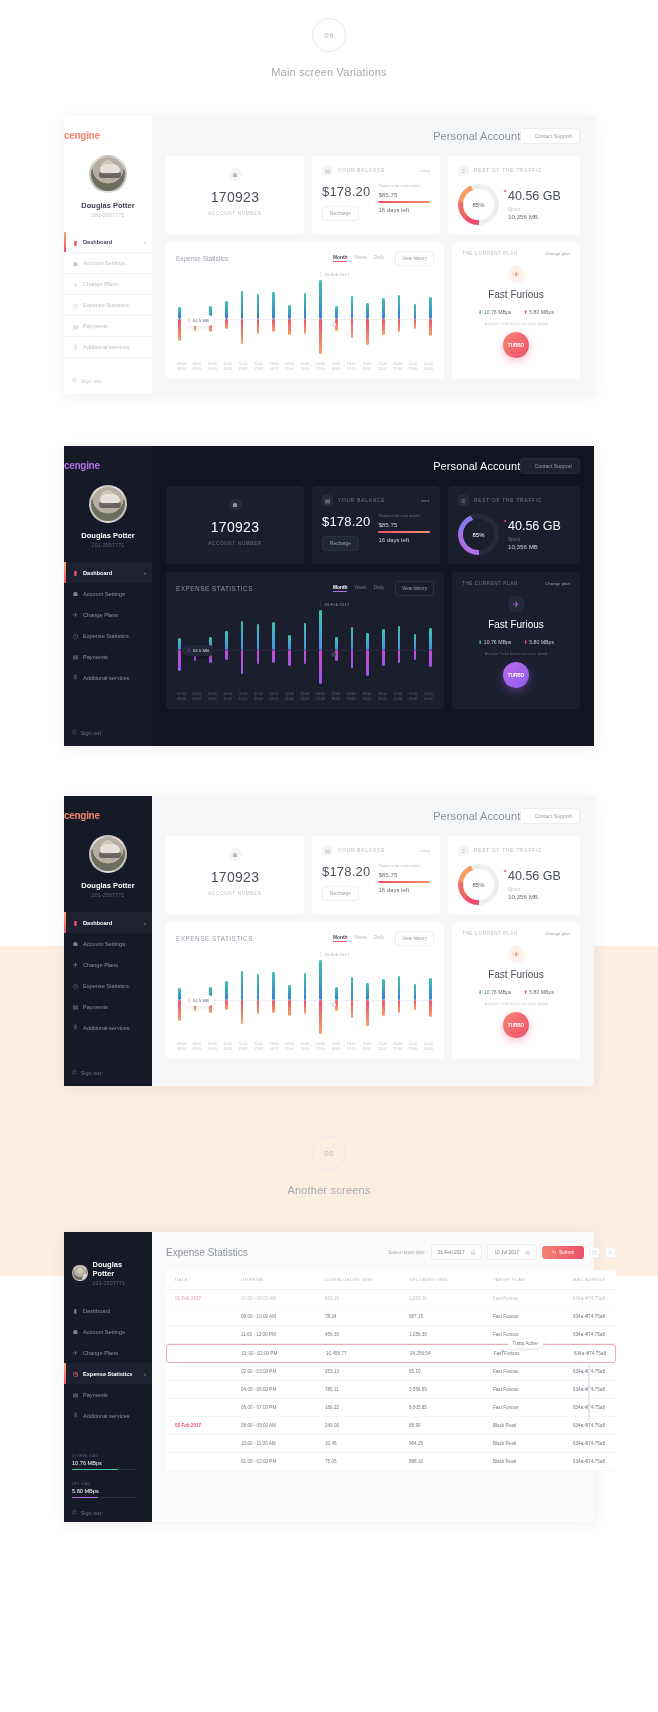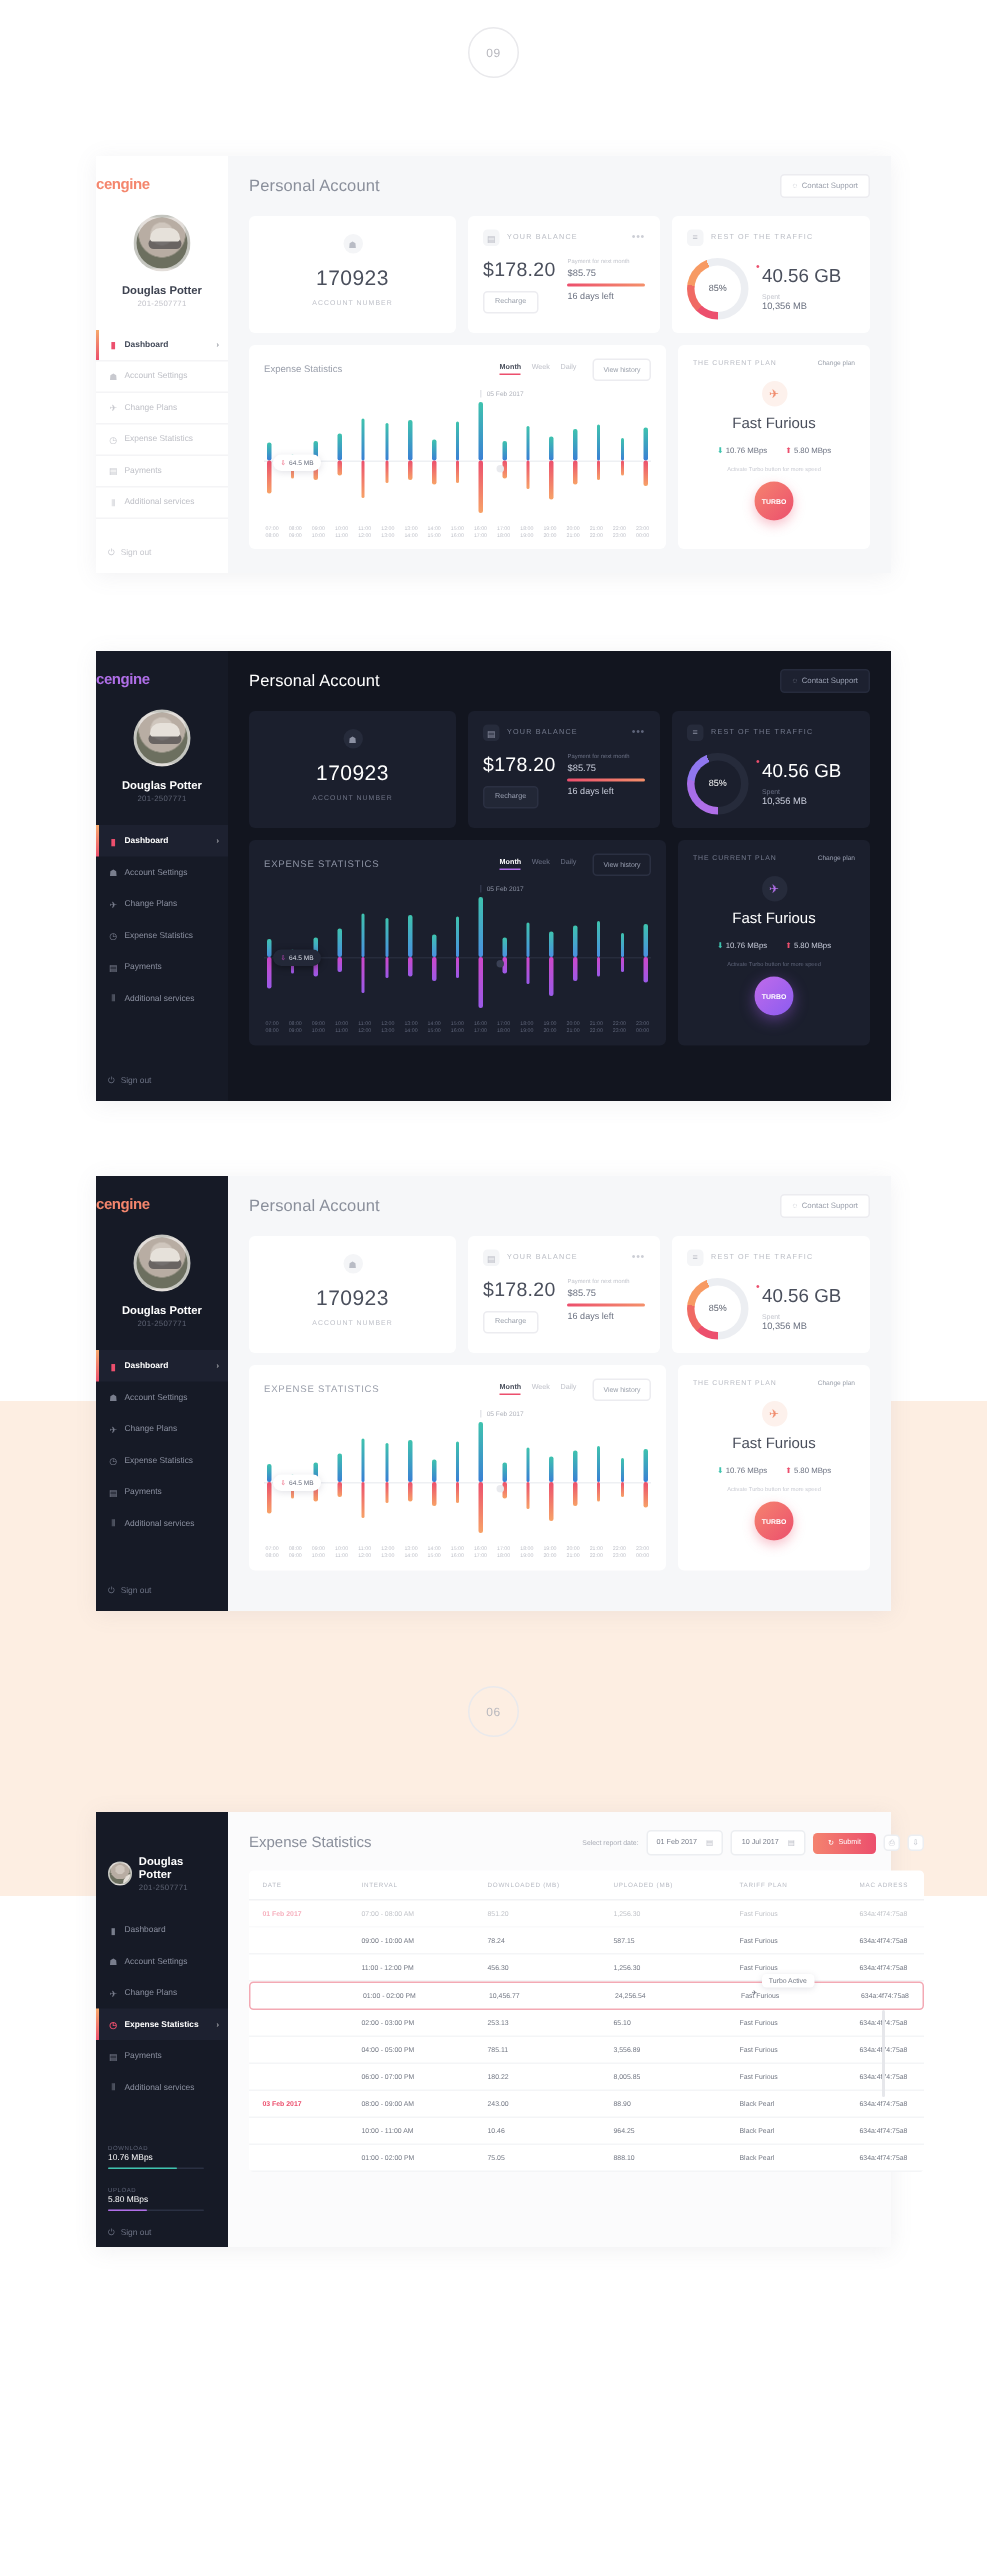--- a/index.html
+++ b/index.html
@@ -58,21 +58,21 @@
     background: linear-gradient(#f6a96b,#ec4f6d);
   }
   .mi .ico { width: 7px; height: 7px; flex: 0 0 7px; opacity: .85; display:flex;align-items:center;justify-content:center; font-size:6px; }
   .mi.active .ico { color: #ec4f6d; opacity: 1; }
   .mi .chev { margin-left: auto; font-size: 5px; opacity: .6; }
   .signout { position: absolute; bottom: 10px; left: 8px; display:flex; align-items:center; gap:4px; font-size: 5.6px; }
   .signout.light { color: #c6c7cd; } .signout.dark { color: #6d7385; }
 
   
   .main { flex: 1; padding: 12px 14px 16px; }
-  .topbar { display: flex; align-items: center; justify-content: space-between; margin-bottom: 12px; }
+  .topbar { display: flex; align-items: center; justify-content: flex-end; margin-bottom: 12px; }
   .ptitle { font-size: 11px; letter-spacing: .1px; }
   .ptitle.l { color: #8a8f9b; } .ptitle.d { color: #ffffff; }
   .support { display:flex; align-items:center; gap:3px; font-size: 5.2px; padding: 4px 7px; border-radius: 3px; }
   .support.l { background:#fff; color:#9a9fab; border:1px solid #ececf0; }
   .support.d { background:#1d2130; color:#9aa0b2; border:1px solid #262b3c; }
 
   .row-cards { display: flex; gap: 8px; }
   .card { border-radius: 4px; padding: 9px 10px; }
   .card.l { background:#fff; }
   .card.d { background:#1b1f2d; }
@@ -226,20 +226,21 @@
   .sm-bar { height:1.6px; border-radius:2px; margin-top:3px; background:#2a3042; position:relative; }
   .sm-bar i { position:absolute; left:0; top:0; bottom:0; border-radius:2px; display:block; }
 </style>
 </head>
 <body>
 
 <div class="page">
 
   <div class="section-head">
     <div class="sec-circle">09</div>
+    <div class="sec-title">Main screen Variations</div>
   </div>
 
   <div style="padding:28px 0 0;">
     <div class="board light">
 
       <div class="side light" style="min-height:278px;">
         <div class="logo l">cengine</div>
         <div class="avatar-wrap">
           <div class="avatar"></div>
         </div>
@@ -914,20 +915,21 @@
             <div class="turbonote l">Activate Turbo button for more speed</div>
             <div class="turbo l">TURBO</div>
           </div>
         </div>
       </div>
     </div>
   </div>
 
   <div class="section-head" style="padding-top:50px;position:relative;z-index:2;">
     <div class="sec-circle">06</div>
+    <div class="sec-title">Another screens</div>
   </div>
 
   <div style="padding:26px 0 40px;position:relative;">
     <div class="tablescreen">
       <div class="side dark" style="min-height:290px;">
         <div class="menu" style="margin-top:14px;">
           <div style="display:flex;align-items:center;gap:5px;padding:0 8px;">
             <div class="avatar" style="width:16px;height:16px;border-width:1px;"></div>
             <div>
               <div class="uname d" style="text-align:left;margin:0;">Douglas Potter</div>

